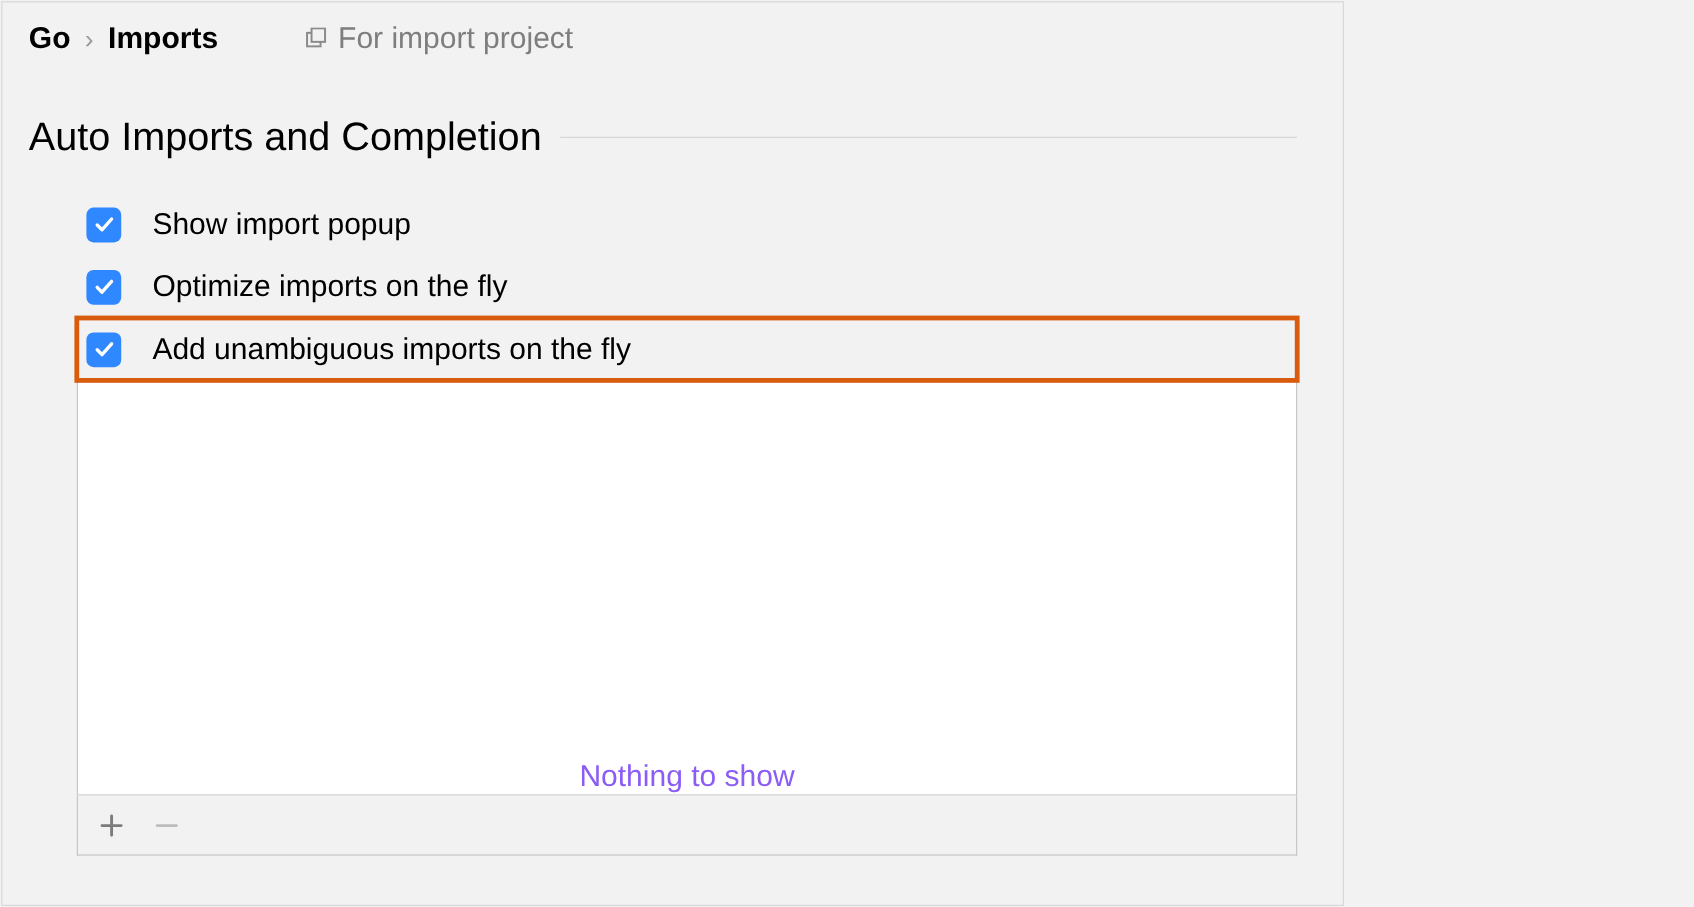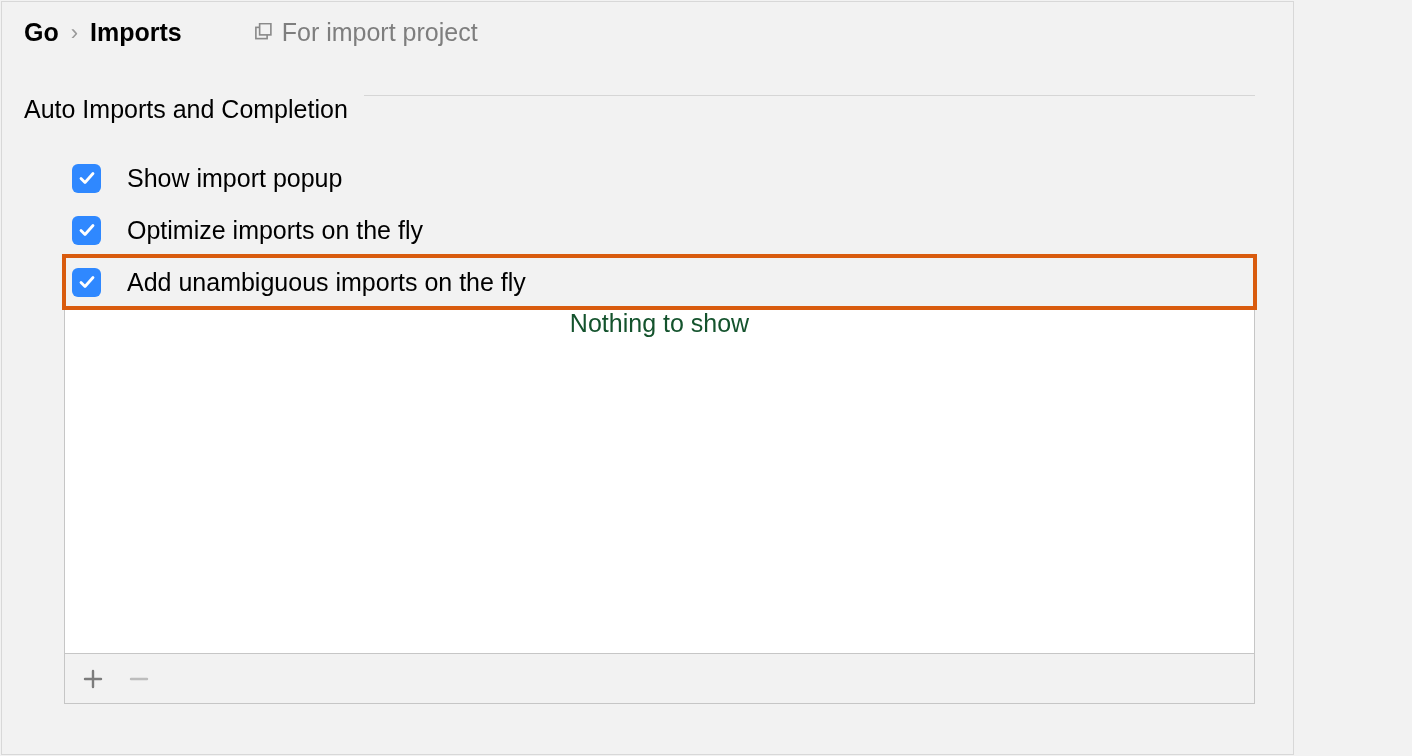--- a/index.html
+++ b/index.html
@@ -9,21 +9,21 @@
   }
   body {
     font-family: -apple-system, BlinkMacSystemFont, "Segoe UI", Helvetica, Arial, sans-serif;
     background: #f2f2f2;
     width: 1412px;
     height: 756px;
     overflow: hidden;
   }
   .panel {
     border: 1px solid #d8d8d8;
-    width: 1293px;
+    width: 1119px;
     height: 754px;
     margin: 1px;
     padding: 16px 38px 0 22px;
     background: #f2f2f2;
     position: relative;
   }
   .breadcrumb {
     display: flex;
     align-items: center;
     gap: 12px;
@@ -48,21 +48,22 @@
     font-weight: 400;
   }
   .scope-icon {
     width: 20px;
     height: 20px;
     display: inline-block;
   }
   .scope-icon svg { display: block; }
   .section-header {
     display: flex;
-    font-size: 25px;
+    align-items: center;
+    font-size: 33px;
     color: #000;
     margin-bottom: 28px;
   }
   .section-header .line {
     flex: 1;
     height: 1px;
     background: #d6d6d6;
     margin-left: 16px;
   }
   .options {
@@ -99,24 +100,24 @@
     margin-bottom: 14px;
     padding-left: 40px;
   }
   .list-panel {
     margin-left: 40px;
     margin-right: 0;
     border: 1px solid #c6c6c6;
     background: #ffffff;
     height: 346px;
     display: flex;
-    align-items: flex-start;
+    align-items: flex-end;
     justify-content: center;
     font-size: 25px;
-    color: #14532d;
+    color: #8b5cf6;
   }
   .toolbar {
     margin-left: 40px;
     border: 1px solid #c6c6c6;
     border-top: none;
     background: #f2f2f2;
     height: 50px;
     display: flex;
     align-items: center;
     gap: 18px;

